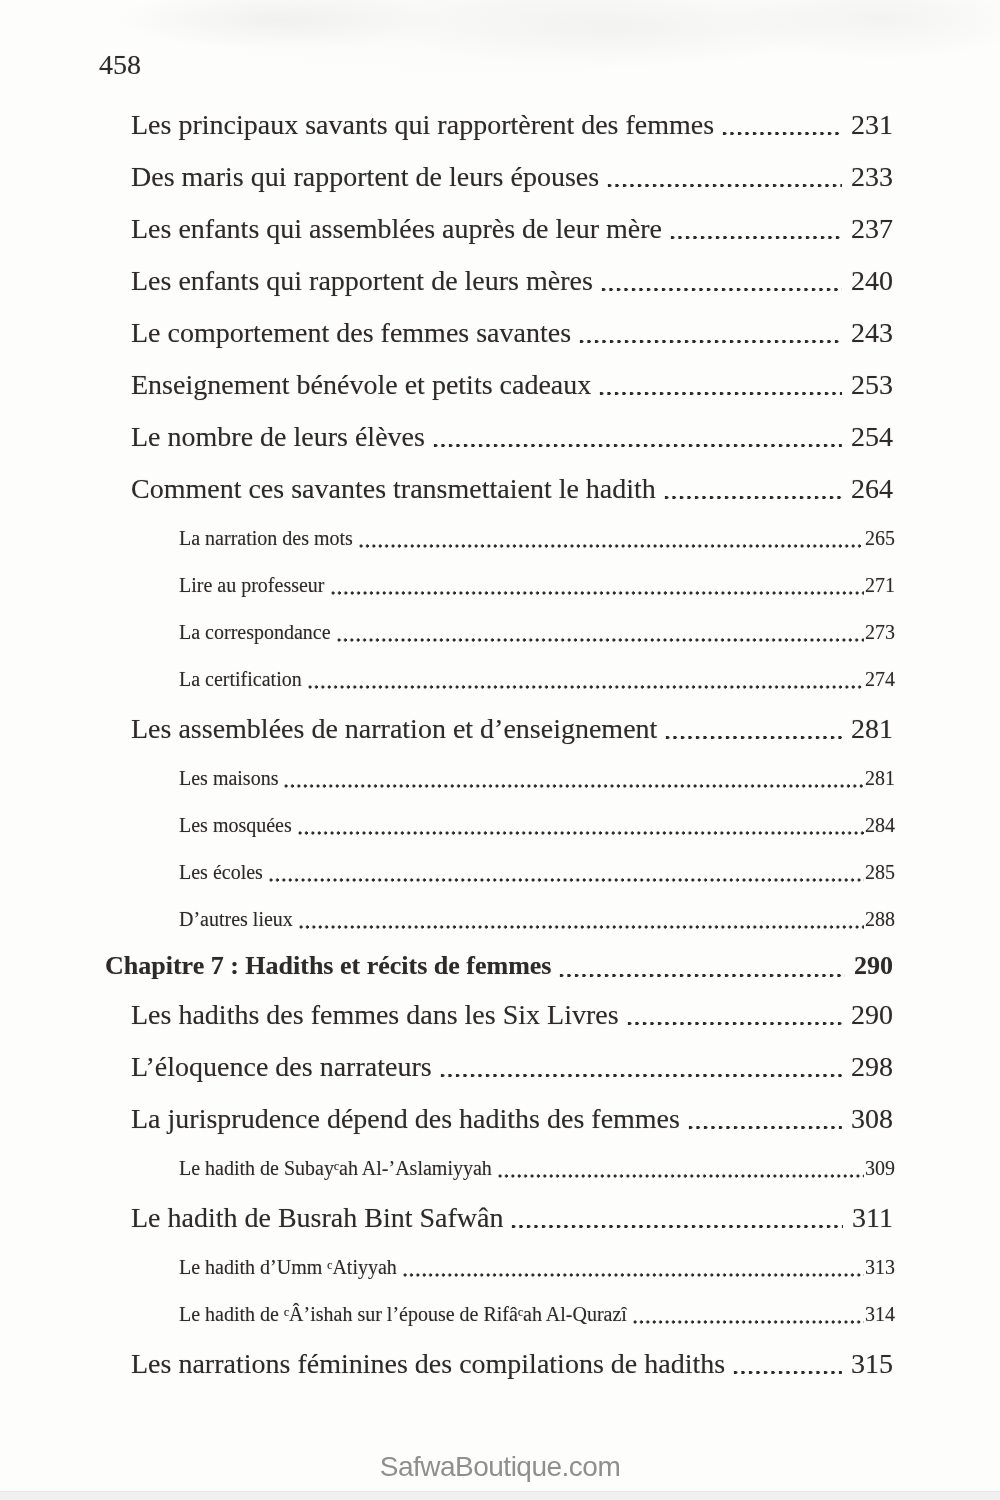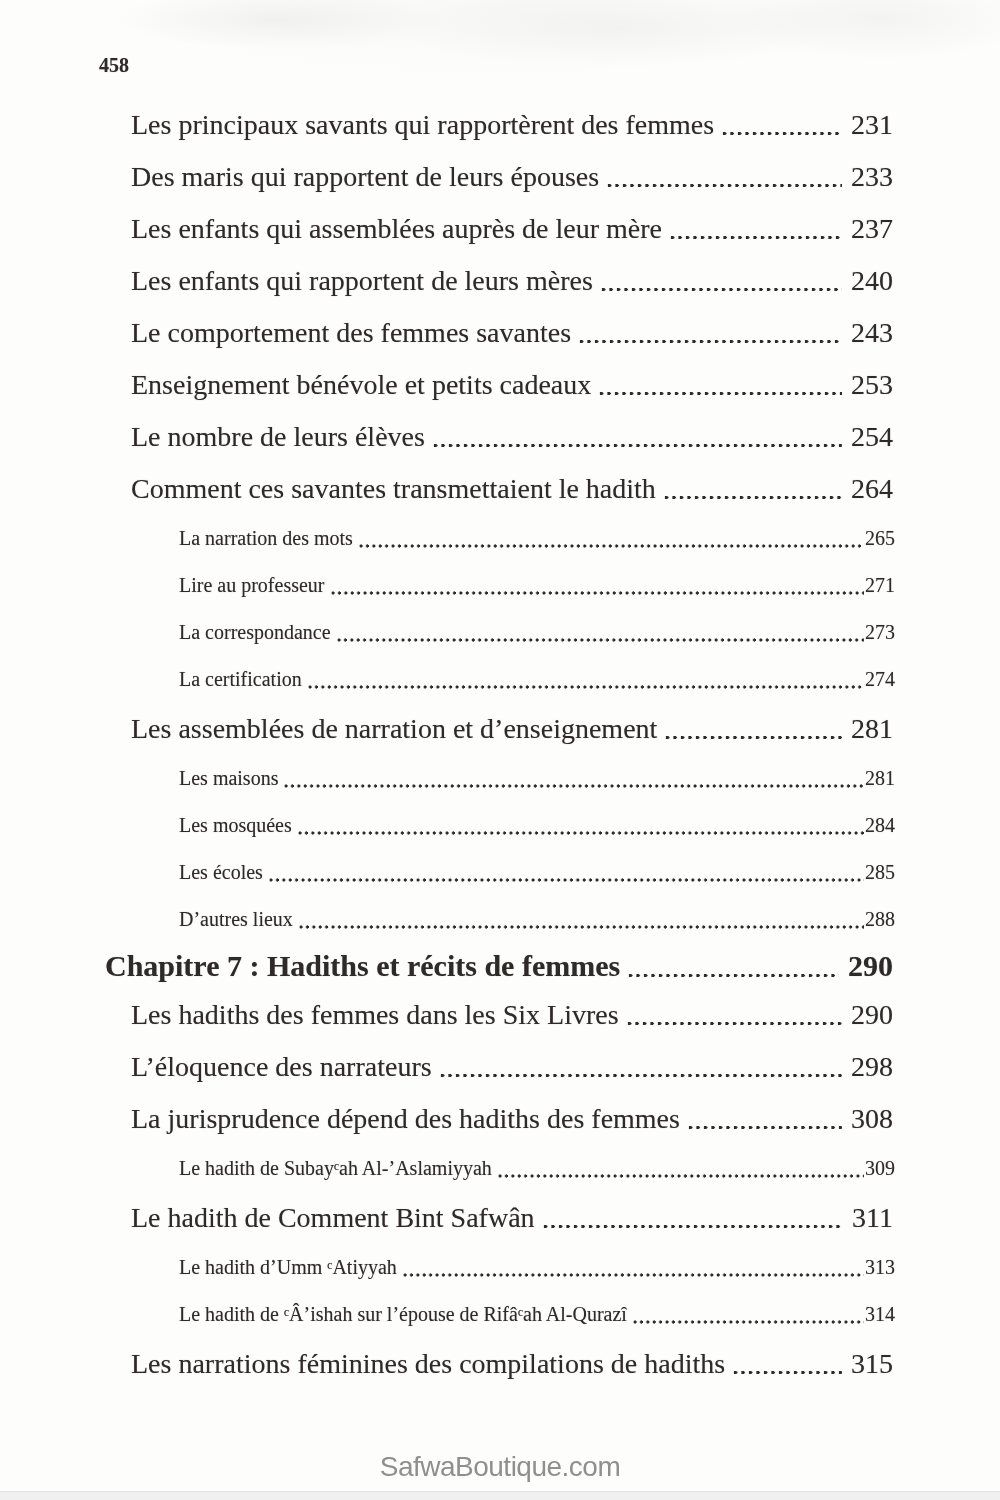--- a/index.html
+++ b/index.html
@@ -26,23 +26,22 @@
     background:
       radial-gradient(240px 42px at 28% 20px, rgba(150,150,150,0.10), transparent 70%),
       radial-gradient(320px 55px at 62% 28px, rgba(150,150,150,0.08), transparent 70%),
       radial-gradient(220px 60px at 88% 18px, rgba(145,145,145,0.09), transparent 70%),
       radial-gradient(500px 90px at 50% 8px, rgba(160,160,160,0.05), transparent 75%);
   }
   .pageno {
     position: absolute;
     left: 99px;
     top: 48px;
-    font-size: 20px;
+    font-size: 28px;
     line-height: 34px;
-    font-weight: bold;
   }
   .toc {
     position: absolute;
     left: 0;
     right: 0;
     top: 99px;
   }
   .row {
     display: flex;
     align-items: baseline;
@@ -75,21 +74,21 @@
   }
   .row.sub .leader {
     height: 6px;
     margin: 0 1px 13px 5px;
     background-image: radial-gradient(circle at 3px 3px, currentColor 1.4px, transparent 1.8px);
     background-size: 6.4px 6px;
   }
   .row.chapter {
     height: 46px;
     line-height: 46px;
-    font-size: 30px;
+    font-size: 26px;
     font-weight: bold;
     padding-left: 105px;
   }
   .row.chapter .leader {
     margin-bottom: 10px;
   }
   .watermark {
     position: absolute;
     left: 0;
     right: 0;
@@ -245,21 +244,21 @@
     <span class="pg">308</span>
   </div>
 
   <div class="row sub">
     <span class="label">Le hadith de Subayᶜah Al-’Aslamiyyah</span>
     <span class="leader"></span>
     <span class="pg">309</span>
   </div>
 
   <div class="row main">
-    <span class="label">Le hadith de Comment Bint Safwân</span>
+    <span class="label">Le hadith de Busrah Bint Safwân</span>
     <span class="leader"></span>
     <span class="pg">311</span>
   </div>
 
   <div class="row sub">
     <span class="label">Le hadith d’Umm ᶜAtiyyah</span>
     <span class="leader"></span>
     <span class="pg">313</span>
   </div>
 

